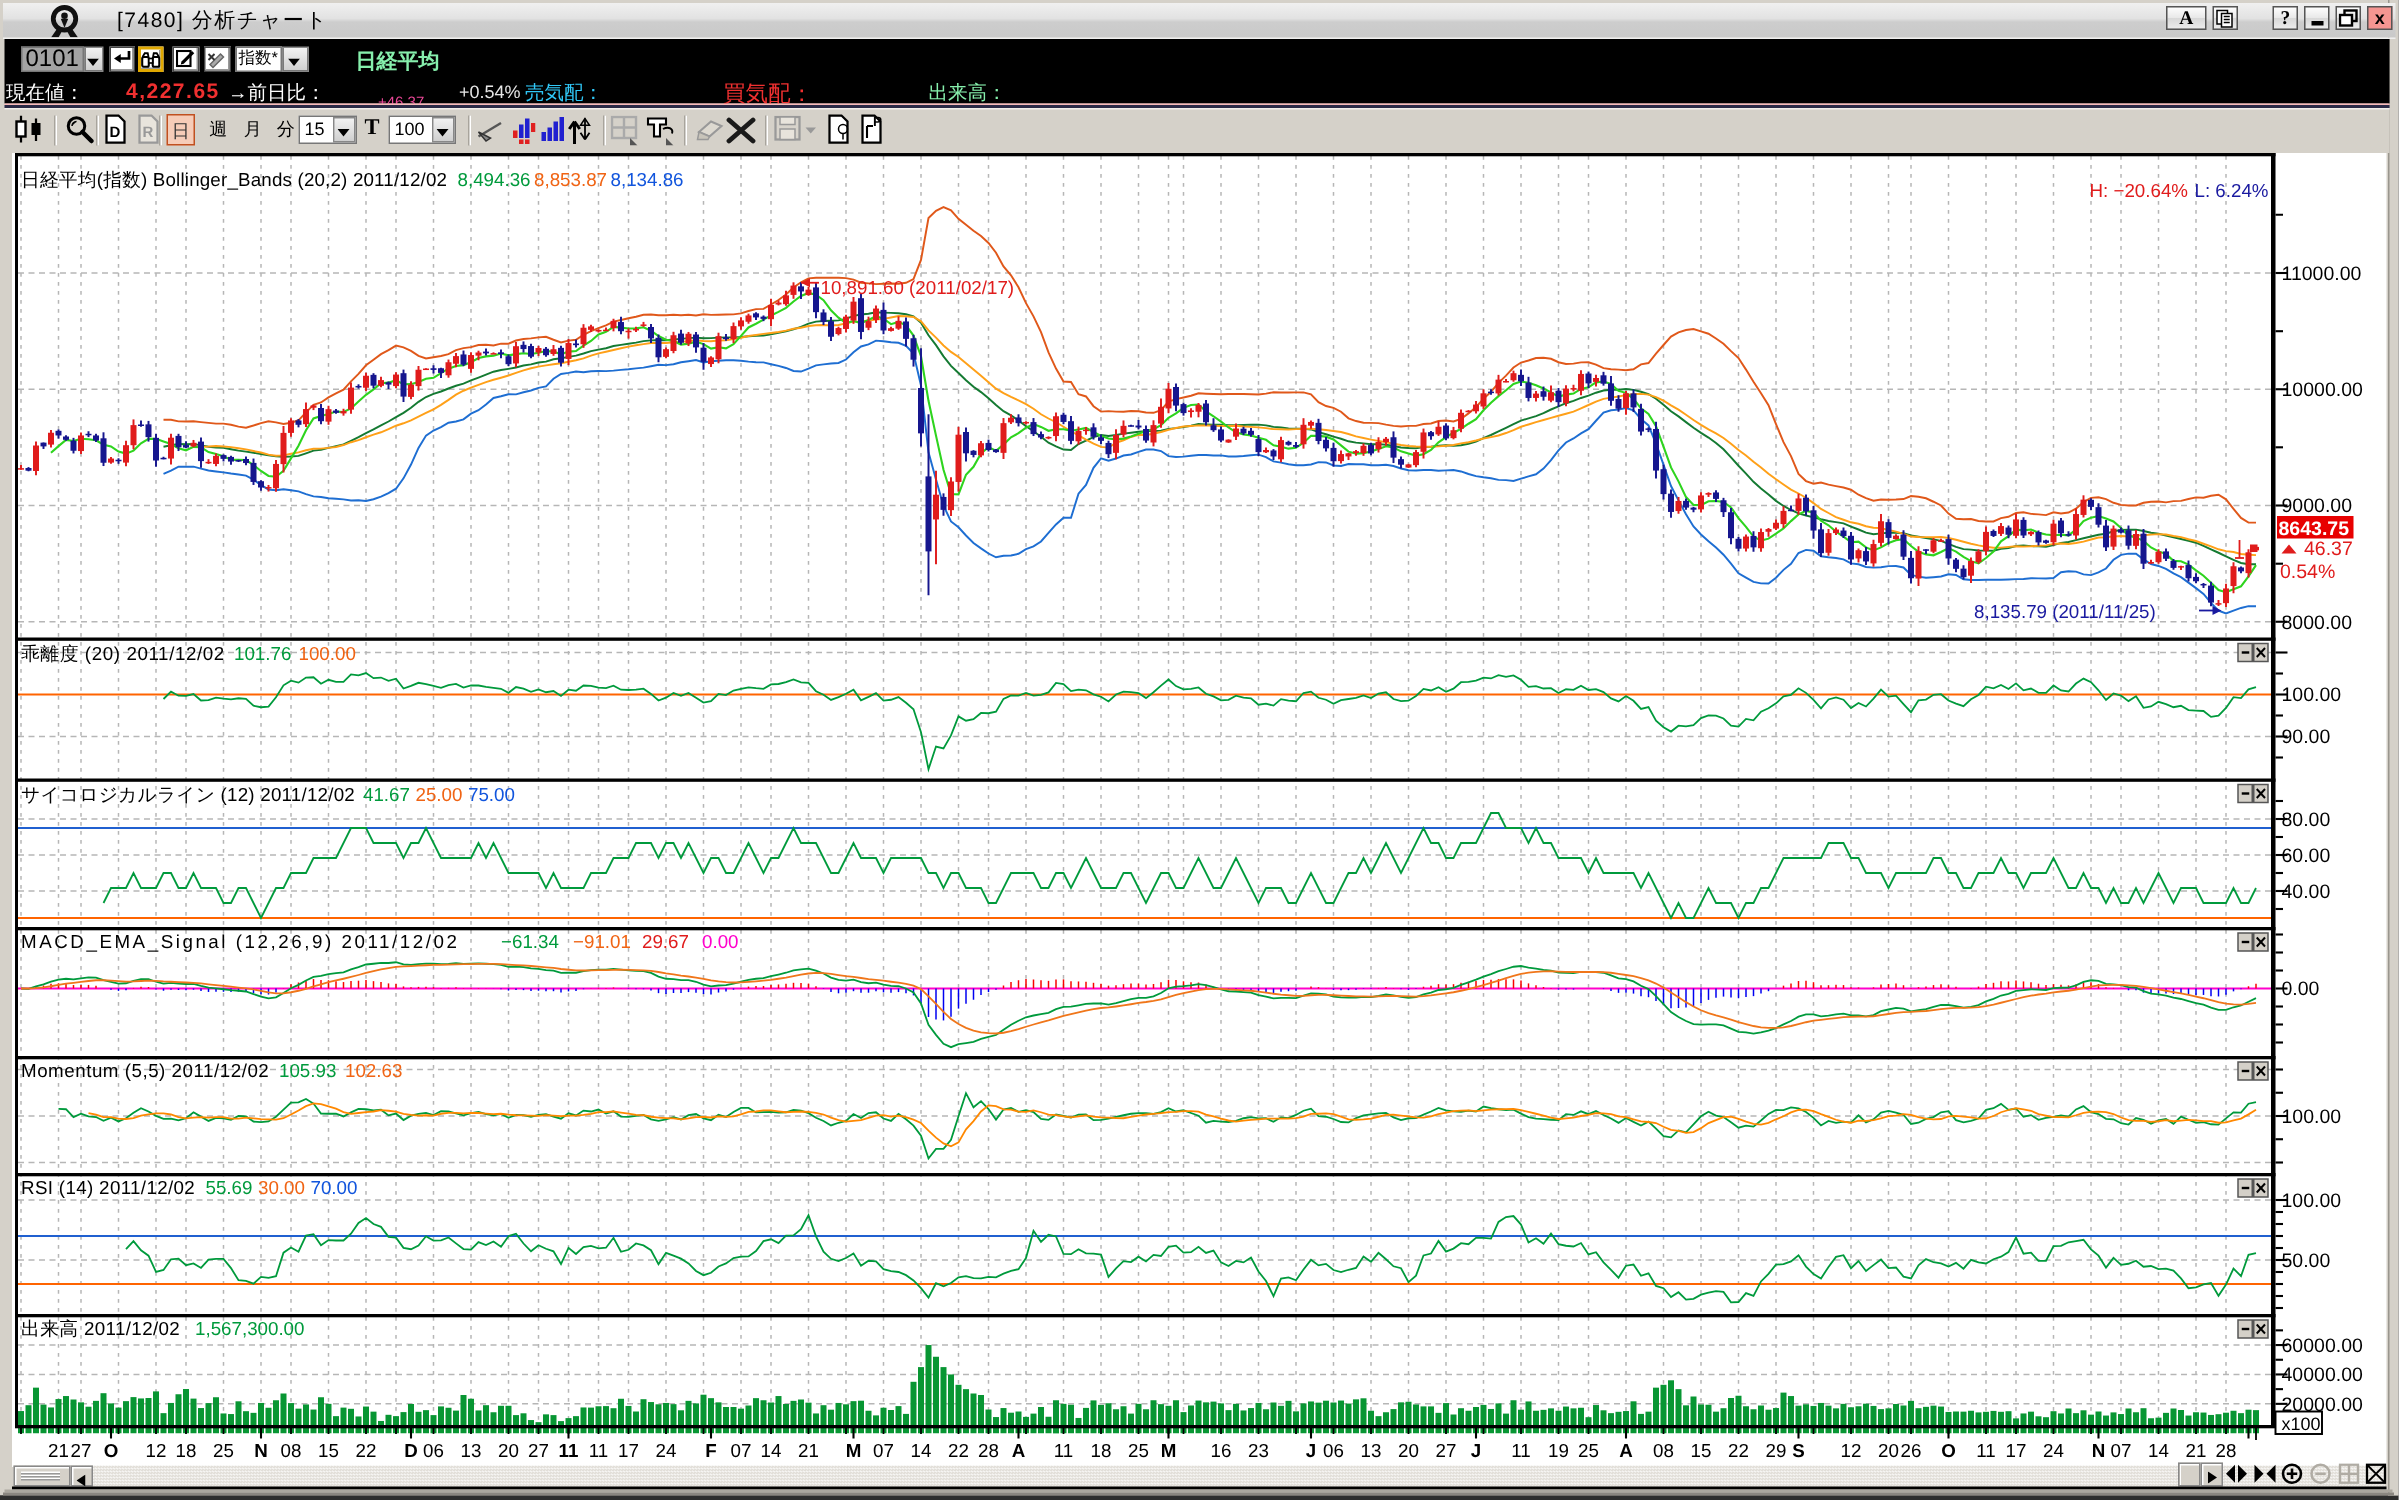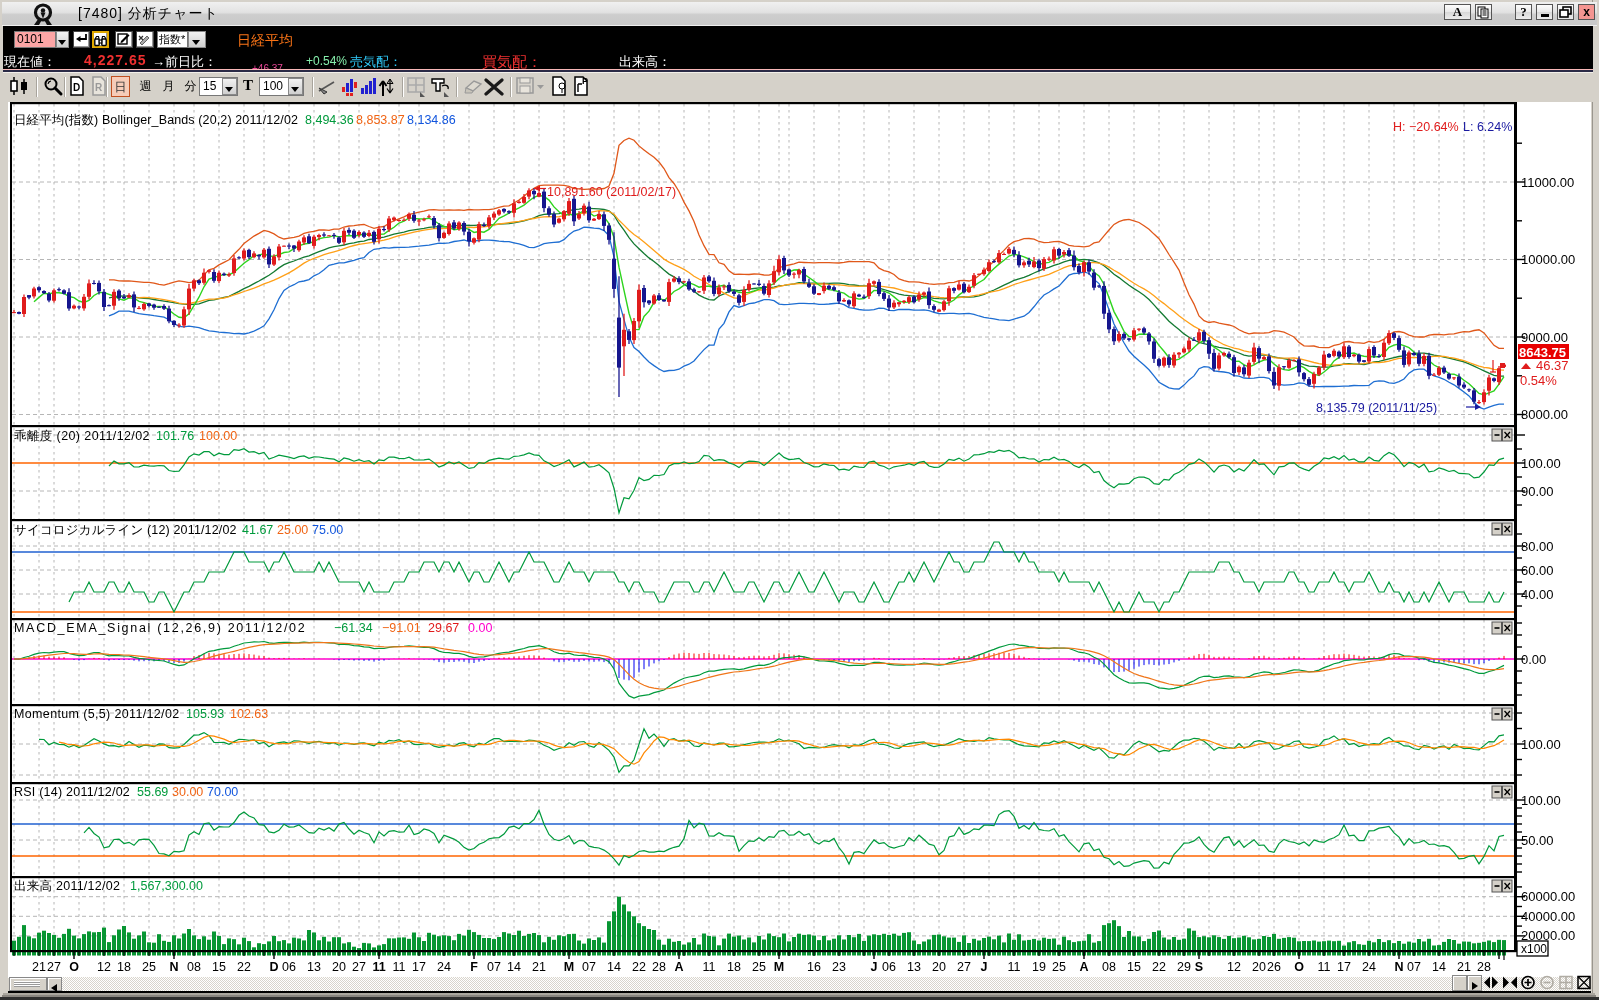--- a/index.html
+++ b/index.html
@@ -35,21 +35,21 @@
   </div>
 <div class="tb" style="left:1557px;width:17px"><svg width="13" height="12" viewBox="0 0 13 12" style="margin-top:1px">
       <rect x="4" y="1" width="8" height="7" fill="none" stroke="#000" stroke-width="1.6"></rect>
       <rect x="1" y="4" width="8" height="7" fill="#fff" stroke="#000" stroke-width="1.6"></rect>
     </svg></div>
 <div class="tb" style="left:1578px;width:17px;background:#f49591;font-size:12px">x</div>
 
 <div class="a" style="left:2px;top:25px;width:1595px;height:1px;background:#efefef"></div>
 <div class="a" style="left:3px;top:26px;width:1590px;height:43px;background:#000"></div>
 
-<div class="a" style="left:14px;top:31px;width:42px;height:17px;background:#fca5a5;border:1px solid #777;font-size:12px;line-height:15px;padding-left:2px">0101</div>
+<div class="a" style="left:14px;top:31px;width:42px;height:17px;background:#a3a3a3;border:1px solid #777;font-size:16px;line-height:15px;padding-left:2px">0101</div>
 <div class="a" style="left:56px;top:31px;width:13px;height:17px;background:linear-gradient(#f2f2f2,#cfcfcf);border:1px solid #888"><svg width="9" height="6" viewBox="0 0 9 6" style="margin:4px 0 0 1px">
       <path d="M0,0h8l-4,5z" fill="#000"></path>
     </svg></div>
 <div class="btn" style="left:73px;top:31px;width:17px;height:17px"><svg width="13" height="12" viewBox="0 0 13 12" style="margin:1px">
       <path d="M11,1 v5 h-8" fill="none" stroke="#000" stroke-width="1.8"></path>
       <path d="M5.5,3 L1,6 L5.5,9 Z" fill="#000"></path>
     </svg></div>
 <div class="btn" style="left:92px;top:31px;width:17px;height:17px;border:2px solid #e0a800;background:#fff"><svg width="13" height="12" viewBox="0 0 13 12">
       <path d="M1,4 L2.5,1.5 h2 L5,4 M8,4 L8.5,1.5 h2 L12,4" fill="none" stroke="#000" stroke-width="1.2"></path>
       <rect x="0.8" y="4" width="4.4" height="6.5" rx="1" fill="#fff" stroke="#000" stroke-width="1.4"></rect>
@@ -61,30 +61,30 @@
       <path d="M4,8 L11,1 L12.5,2.5 L5.5,9.5 L3.5,10 Z" fill="#000"></path>
     </svg></div>
 <div class="btn" style="left:136px;top:31px;width:18px;height:17px"><svg width="13" height="13" viewBox="0 0 13 13" style="margin:1px">
       <path d="M2,10 L9,3 L11,5 L4,12 Z" fill="#aaa" stroke="#666"></path>
       <path d="M1,3 l4,4 M5,3 l-4,4" stroke="#333" stroke-width="1.3"></path>
     </svg></div>
 <div class="a" style="left:157px;top:31px;width:31px;height:17px;background:#fff;border:1px solid #777;font-size:11px;line-height:15px;padding-left:1px;white-space:nowrap">指数*</div>
 <div class="a" style="left:188px;top:31px;width:18px;height:17px;background:linear-gradient(#f2f2f2,#cfcfcf);border:1px solid #888"><svg width="9" height="6" viewBox="0 0 9 6" style="margin:4px 0 0 3px">
       <path d="M0,0h8l-4,5z" fill="#000"></path>
     </svg></div>
-<div class="a" style="left:237px;top:32px;font-size:14px;font-weight:normal;color:#f97316">日経平均</div>
+<div class="a" style="left:237px;top:32px;font-size:14px;font-weight:bold;color:#86efac">日経平均</div>
 
 <div class="a" style="left:4px;top:53px;font-size:13px;color:#fff">現在値：</div>
 <div class="a" style="left:84px;top:52px;font-size:14px;font-weight:bold;color:#f03030;letter-spacing:1px">4,227.65</div>
 <div class="a" style="left:152px;top:53px;font-size:13px;color:#fff">→前日比：</div>
 <div class="a" style="left:252px;top:63px;font-size:10px;color:#ec4899">+46.37</div>
-<div class="a" style="left:306px;top:54px;font-size:12px;color:#86efac">+0.54%</div>
+<div class="a" style="left:306px;top:54px;font-size:12px;color:#e5e5e5">+0.54%</div>
 <div class="a" style="left:350px;top:53px;font-size:13px;color:#30c8f8">売気配：</div>
 <div class="a" style="left:482px;top:53px;font-size:15px;color:#f03030">買気配：</div>
-<div class="a" style="left:619px;top:53px;font-size:13px;color:#ffffff">出来高：</div>
+<div class="a" style="left:619px;top:53px;font-size:13px;color:#86efac">出来高：</div>
 
 <div class="a" style="left:3px;top:69px;width:1590px;height:1px;background:#f8b8b8"></div>
 <div class="a" style="left:3px;top:70px;width:1590px;height:2px;background:#2a2a46"></div>
 
 <div class="a" style="left:3px;top:72px;width:1590px;height:30px;background:#d5d1c9;border-top:1px solid #f2efe9"></div>
 
 <svg class="a" style="left:8px;top:77px" width="24" height="20" viewBox="0 0 24 20">
  <path d="M6,0 v4 M6,14 v4" stroke="#000" stroke-width="1.5"></path>
     <rect x="3" y="4" width="6" height="10" fill="#fff" stroke="#000" stroke-width="1.6"></rect>
  <path d="M16,2 v3 M16,13 v4" stroke="#000" stroke-width="1.5"></path>

